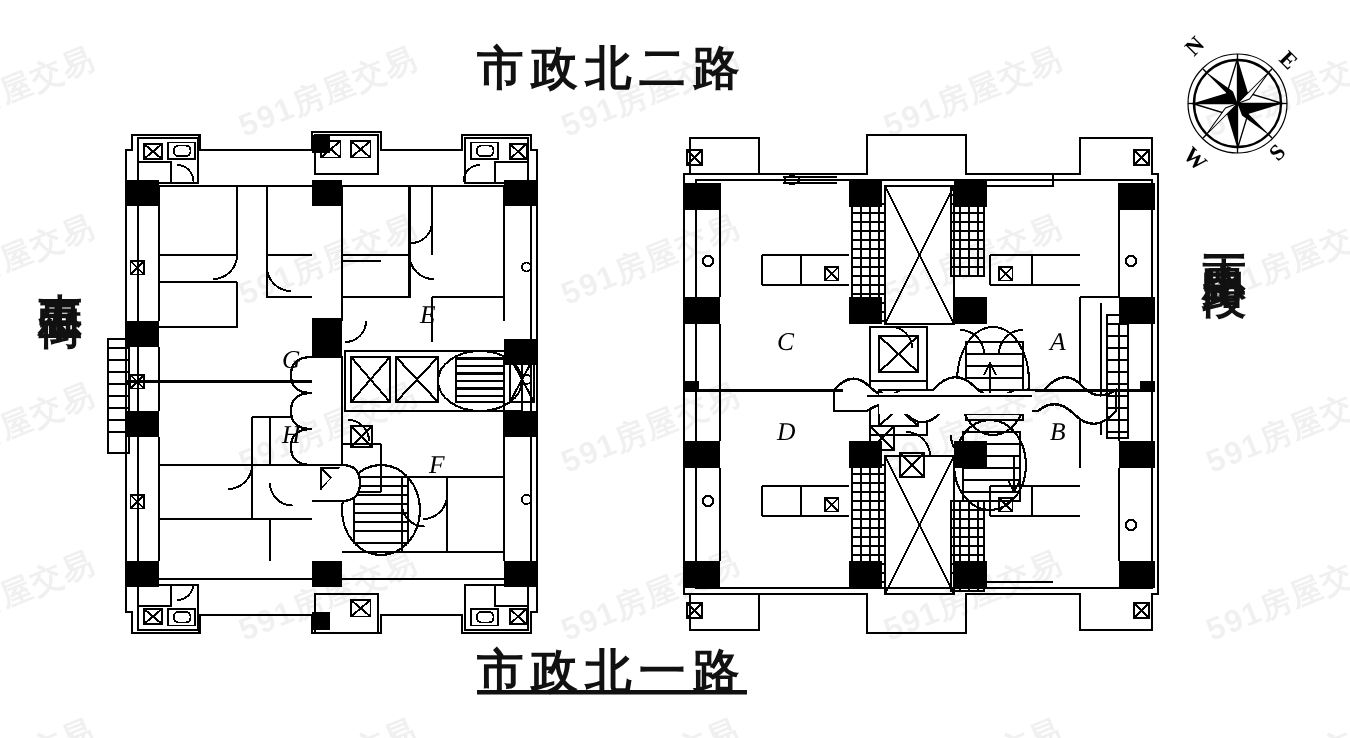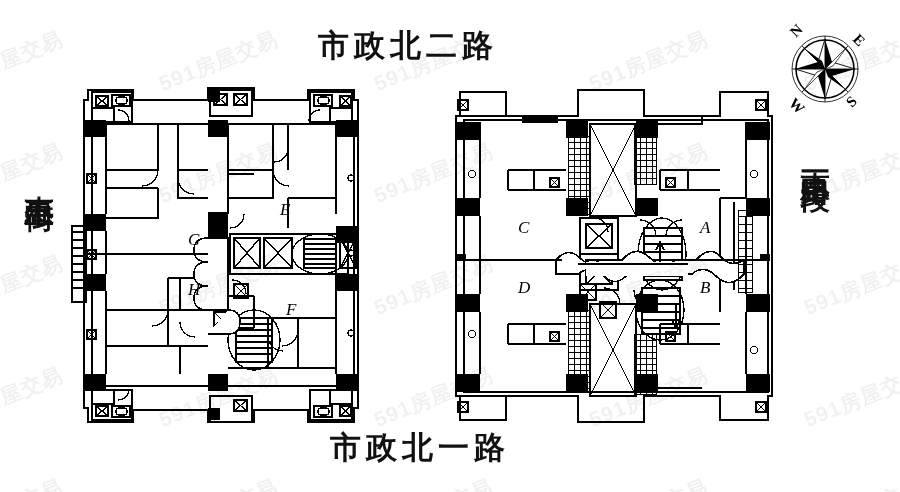--- a/index.html
+++ b/index.html
@@ -15,21 +15,21 @@
       opacity:.055;white-space:nowrap;transform:rotate(-22deg);
       transform-origin:left top;letter-spacing:1px;}
 
   
   .road-label{position:absolute;font-weight:bold;color:#111;z-index:8;}
   .road-h{font-size:31px;letter-spacing:5px;line-height:1;}
   .road-v{font-size:29px;line-height:1.06;writing-mode:vertical-rl;
           text-orientation:upright;letter-spacing:3px;}
 
   #road-top{left:318px;top:30px;}
-  #road-bottom{left:330px;top:432px;}
+  #road-bottom{left:318px;top:432px;text-decoration:underline;}
   #road-left{left:24px;top:172px;}
   #road-right{left:800px;top:148px;}
 
   
   #compass{position:absolute;left:772px;top:16px;width:106px;height:106px;z-index:9;}
 
   
   .plan{position:absolute;z-index:4;}
   #plan-left{left:58px;top:78px;width:330px;height:356px;}
   #plan-right{left:438px;top:78px;width:372px;height:356px;}

